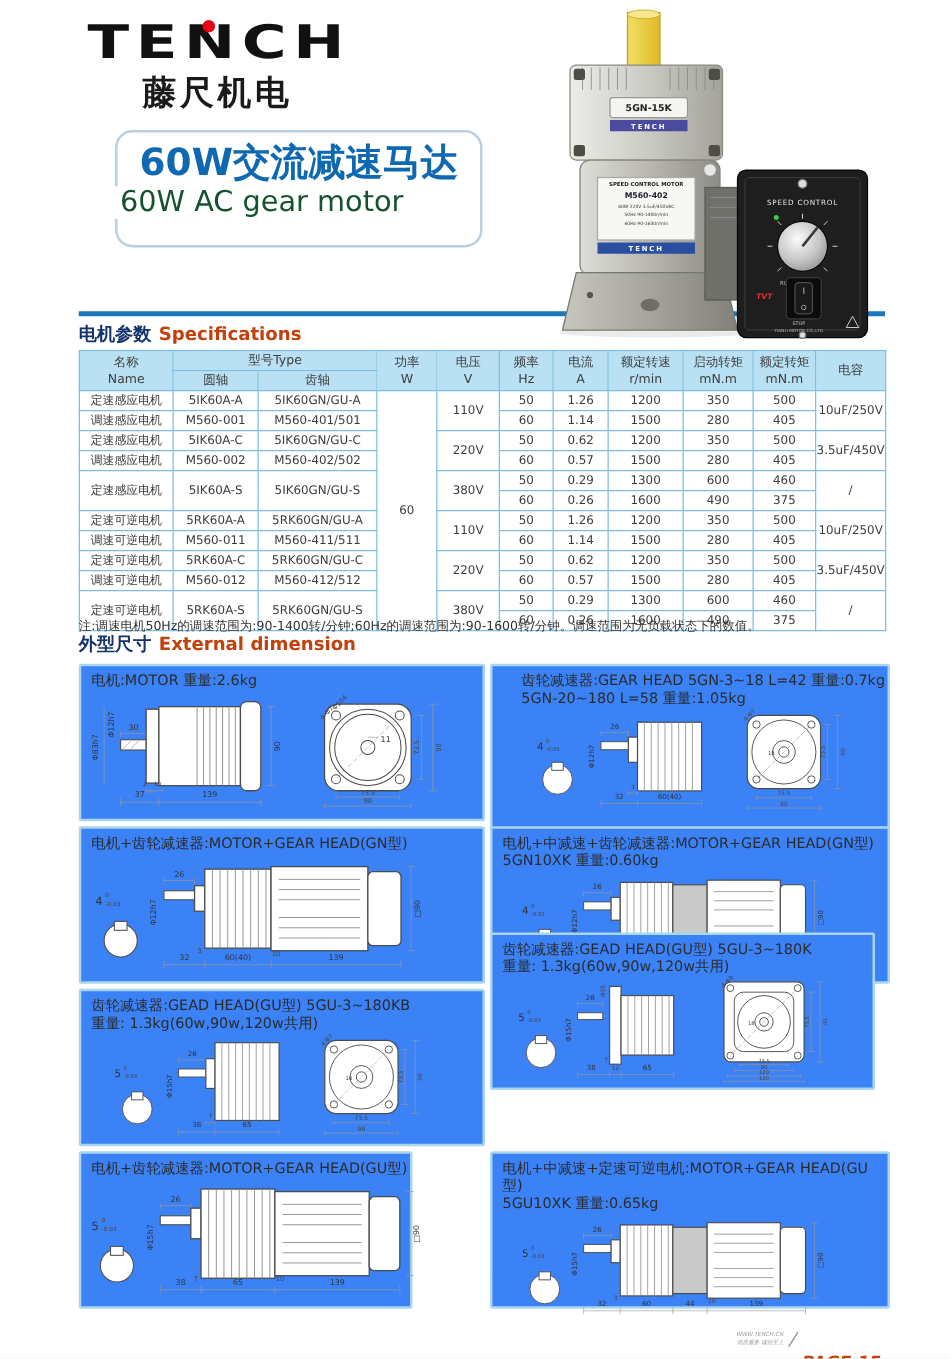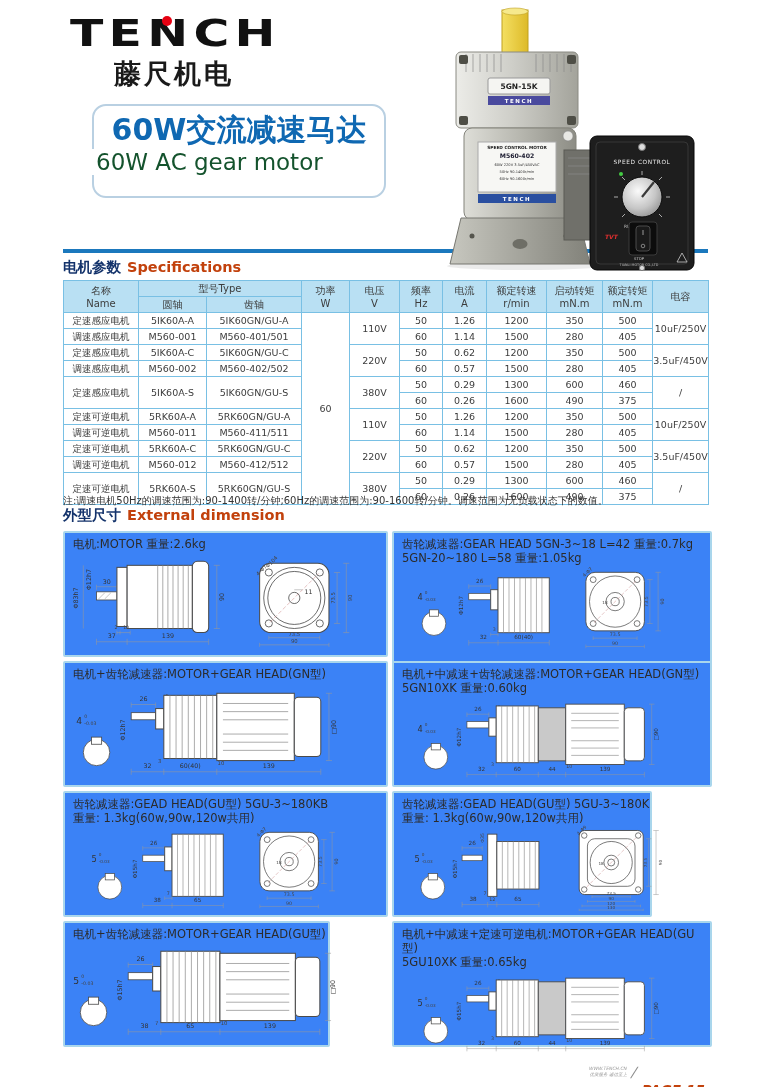--- a/index.html
+++ b/index.html
@@ -395,21 +395,21 @@
       <text class="t5" transform="translate(262 44) rotate(-90)" text-anchor="middle">73.5</text>
       <path class="dim" d="M273,10 V78 M270,10 H276 M270,78 H276"></path>
       <text class="t5" transform="translate(279 44) rotate(-90)" text-anchor="middle">90</text>
       <path class="dim" d="M197,85 V81 M247,85 V81 M197,83 H247"></path>
       <text class="t5" x="222" y="81" text-anchor="middle">73.5</text>
       <path class="dim" d="M188,92 V88 M256,92 V88 M188,90 H256"></path>
       <text class="t5" x="222" y="88" text-anchor="middle">90</text>
     </svg>
   </div>
 
-  <div class="panel" style="left:392px;top:531px;width:320px;height:147px;">
+  <div class="panel" style="left:392px;top:531px;width:320px;height:147px;padding-left:15px;">
     <div class="cap"><span>齿轮减速器:GEAR HEAD 5GN-3~18 L=42 重量:0.7kg</span><br><span>5GN-20~180 L=58 重量:1.05kg</span></div>
     <svg width="310" height="86" viewBox="0 0 310 94">
       <text class="t9" x="8" y="38">4</text>
       <text class="t45" x="16" y="32">0</text>
       <text class="t45" x="16" y="39">-0.03</text>
       <circle class="olt" cx="26" cy="64" r="13"></circle>
         <rect class="olt" x="21" y="49" width="10" height="7"></rect>
       <path class="dim" d="M64,26 V21 M88,26 V21 M64,23 H88"></path>
       <text class="t6" x="76" y="20" text-anchor="middle">26</text>
       <rect class="olt" x="64" y="31" width="24" height="7"></rect>
@@ -545,21 +545,21 @@
       <text class="t5" transform="translate(260 40) rotate(-90)" text-anchor="middle">73.5</text>
       <path class="dim" d="M271,8 V72 M268,8 H274 M268,72 H274"></path>
       <text class="t5" transform="translate(277 40) rotate(-90)" text-anchor="middle">90</text>
       <path class="dim" d="M200,82 V78 M248,82 V78 M200,80 H248"></path>
       <text class="t5" x="224" y="78" text-anchor="middle">73.5</text>
       <path class="dim" d="M192,91 V87 M256,91 V87 M192,89 H256"></path>
       <text class="t5" x="224" y="87" text-anchor="middle">90</text>
     </svg>
   </div>
 
-  <div class="panel" style="left:392px;top:791px;width:260px;height:126px;">
+  <div class="panel" style="left:392px;top:746px;width:308px;height:126px;">
     <div class="cap"><span>齿轮减速器:GEAD HEAD(GU型) 5GU-3~180K</span><br><span>重量: 1.3kg(60w,90w,120w共用)</span></div>
     <svg width="310" height="86" viewBox="0 0 310 94">
       <text class="t9" x="8" y="40">5</text>
       <text class="t45" x="16" y="34">0</text>
       <text class="t45" x="16" y="41">-0.03</text>
       <circle class="olt" cx="28" cy="68" r="13"></circle>
         <rect class="olt" x="23" y="53" width="10" height="7"></rect>
       <path class="dim" d="M60,28 V23 M82,28 V23 M60,25 H82"></path>
       <text class="t6" x="71" y="22" text-anchor="middle">26</text>
       <rect class="olt" x="60" y="33" width="22" height="6"></rect>

